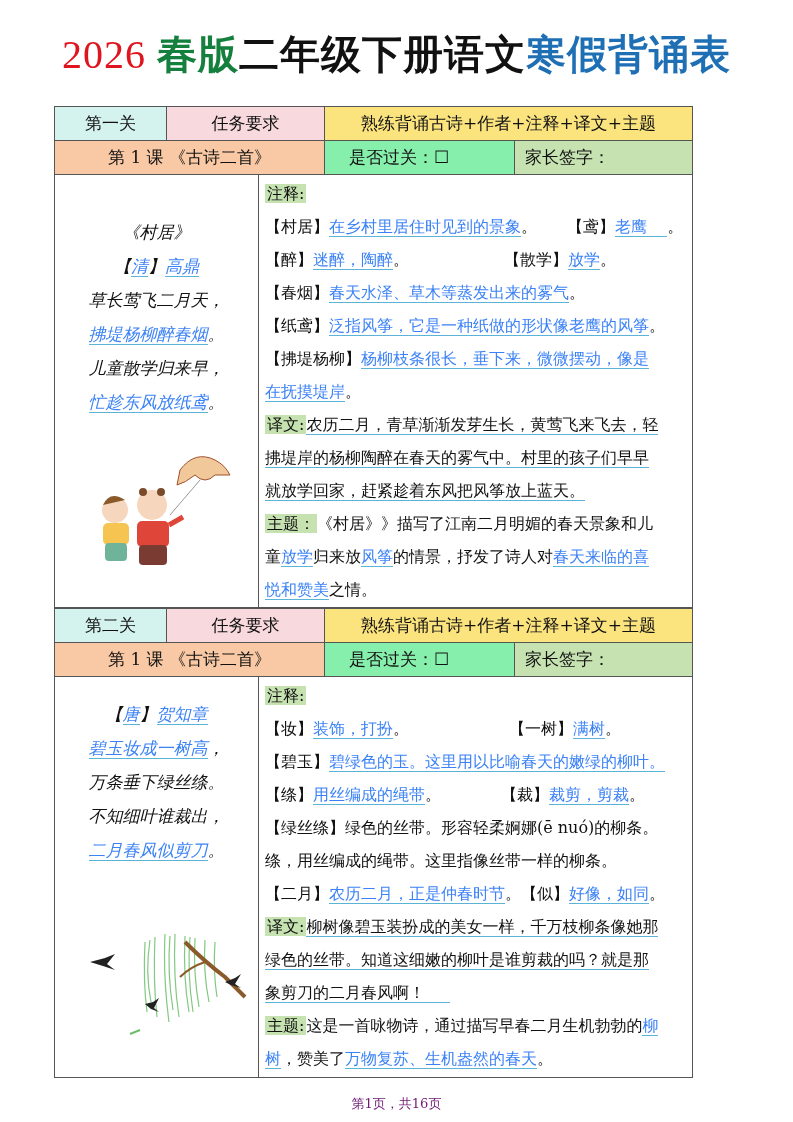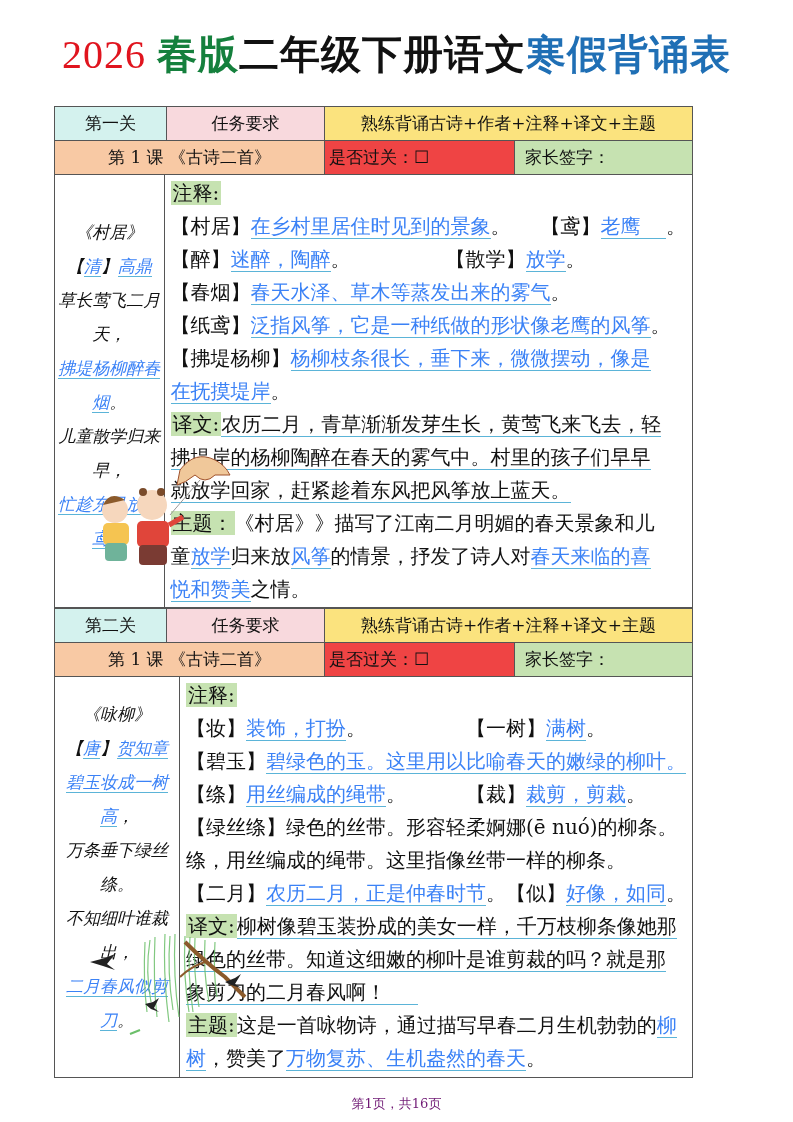--- a/index.html
+++ b/index.html
@@ -14,27 +14,27 @@
 
   .sheet { position: absolute; left: 38px; width: 639px; margin-left: 16px; }
   .hdr { display: flex; height: 34px; border: 1px solid #555; border-bottom: none; box-sizing: border-box; }
   .hdr > div { display: flex; align-items: center; justify-content: center; font-size: 17px;
                border-right: 1px solid #555; box-sizing: border-box; white-space: nowrap; }
   .hdr > div:last-child { border-right: none; }
   .c-level { background: #d4f2ee; width: 112px; }
   .c-task { background: #f8d9dd; width: 158px; }
   .c-req { background: #fbe37e; flex: 1; }
   .c-lesson { background: #f8c9a4; width: 270px; }
-  .c-pass { background: #ef4444; width: 190px; justify-content: flex-start !important; padding-left: 4px; }
+  .c-pass { background: #86efac; width: 190px; justify-content: flex-start !important; padding-left: 24px; }
   .c-sign { background: #c6e2b1; flex: 1; justify-content: flex-start !important; padding-left: 10px; }
   .hdr2 { border-top: 1px solid #555; }
 
   .body { display: flex; border: 1px solid #555; box-sizing: border-box; }
   .left { width: 204px; border-right: 1px solid #555; box-sizing: border-box; position: relative; }
-  .right { flex: 1; padding: 2px 6px 0 6px; font-size: 20px; line-height: 33px; }
+  .right { flex: 1; padding: 2px 6px 0 6px; font-size: 16px; line-height: 33px; }
   .poem { text-align: center; font-size: 17px; line-height: 34px; padding-top: 40px; font-style: italic; }
   .poem .line { display: block; }
   .red { color: #3b82f6; }
   .ul { border-bottom: 1.5px solid #5bb4d8; }
   .tag { background: #c6e2b1; padding: 0 2px; }
   .row { display: block; white-space: nowrap; }
   .gap { display: inline-block; }
   .footer { position: absolute; top: 1095px; left: 0; width: 793px; text-align: center; font-size: 13px; color: #701a75; }
   .illus { position: absolute; left: 0; }
 </style>
@@ -106,21 +106,20 @@
     <div class="c-req">熟练背诵古诗+作者+注释+译文+主题</div>
   </div>
   <div class="hdr hdr2">
     <div class="c-lesson">第 1 课 《古诗二首》</div>
     <div class="c-pass">是否过关：☐</div>
     <div class="c-sign">家长签字：</div>
   </div>
   <div class="body" style="height:402px;">
     <div class="left">
       <div class="poem" style="padding-top:20px;">
-        <span class="line">《咏柳》</span>
         <span class="line">【<span class="red ul">唐</span>】<span class="red ul">贺知章</span></span>
         <span class="line"><span class="red ul">碧玉妆成一树高</span>，</span>
         <span class="line">万条垂下绿丝绦。</span>
         <span class="line">不知细叶谁裁出，</span>
         <span class="line"><span class="red ul">二月春风似剪刀</span>。</span>
       </div>
       <svg class="illus" style="top:245px;left:30px;" width="170" height="120" viewBox="0 0 170 120">
         <g stroke="#6cbf6a" stroke-width="1.2" fill="none" opacity="0.85">
           <path d="M60 20 Q58 60 62 90"></path>
             <path d="M70 15 Q68 60 72 95"></path>

